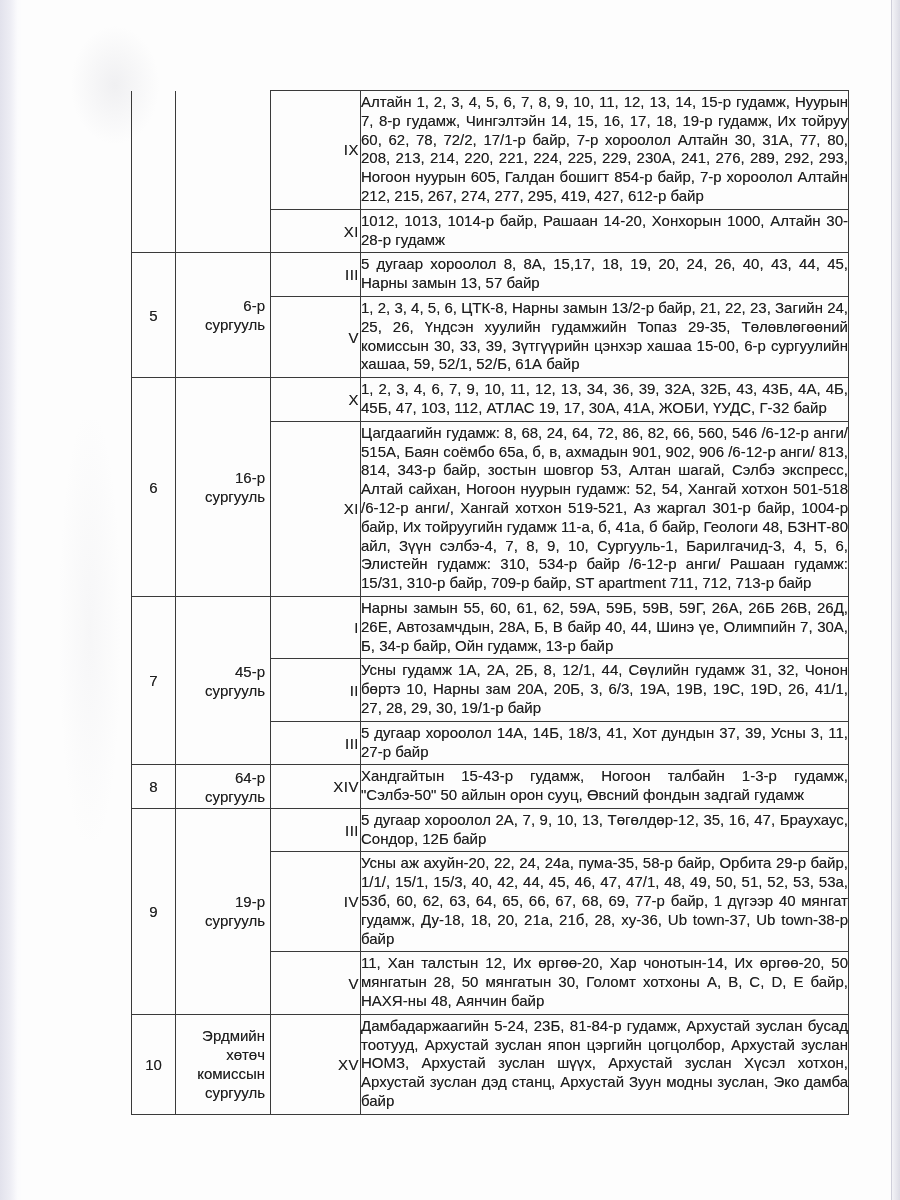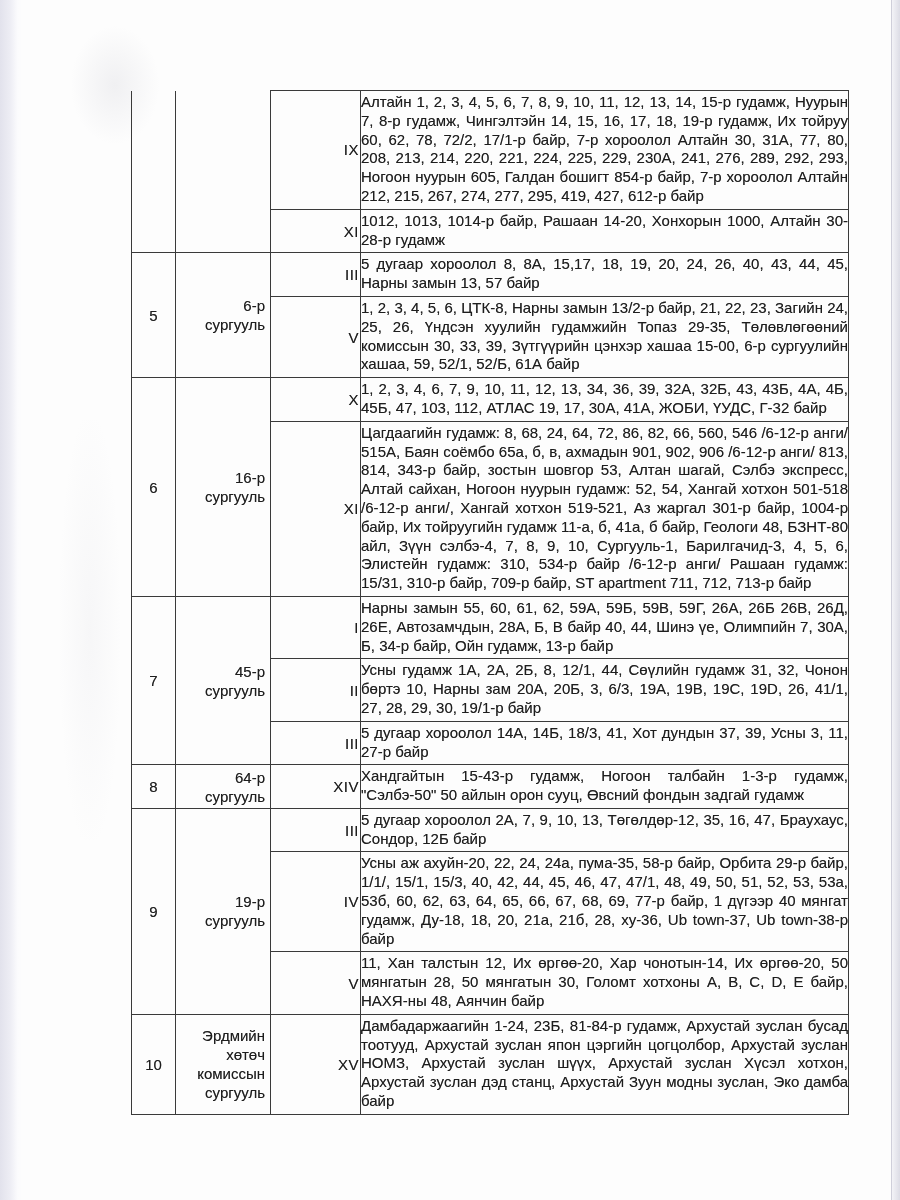--- a/index.html
+++ b/index.html
@@ -134,16 +134,16 @@
     </tr>
     <tr>
       <td class="district">V</td>
       <td class="addr">11, Хан талстын 12, Их өргөө-20, Хар чонотын-14, Их өргөө-20, 50 мянгатын 28, 50 мянгатын 30, Голомт хотхоны А, В, С, D, Е байр, НАХЯ-ны 48, Аянчин байр</td>
     </tr>
 
     <tr>
       <td class="num">10</td>
       <td class="school">Эрдмийн хөтөч комиссын сургууль</td>
       <td class="district">XV</td>
-      <td class="addr">Дамбадаржаагийн 1-24, 23Б, 81-84-р гудамж, Архустай зуслан бусад тоотууд, Архустай зуслан япон цэргийн цогцолбор, Архустай зуслан НОМЗ, Архустай зуслан шүүх, Архустай зуслан Хүсэл хотхон, Архустай зуслан дэд станц, Архустай Зуун модны зуслан, Эко дамба байр</td>
+      <td class="addr">Дамбадаржаагийн 5-24, 23Б, 81-84-р гудамж, Архустай зуслан бусад тоотууд, Архустай зуслан япон цэргийн цогцолбор, Архустай зуслан НОМЗ, Архустай зуслан шүүх, Архустай зуслан Хүсэл хотхон, Архустай зуслан дэд станц, Архустай Зуун модны зуслан, Эко дамба байр</td>
     </tr>
   </tbody>
 </table>
 
 </body></html>

